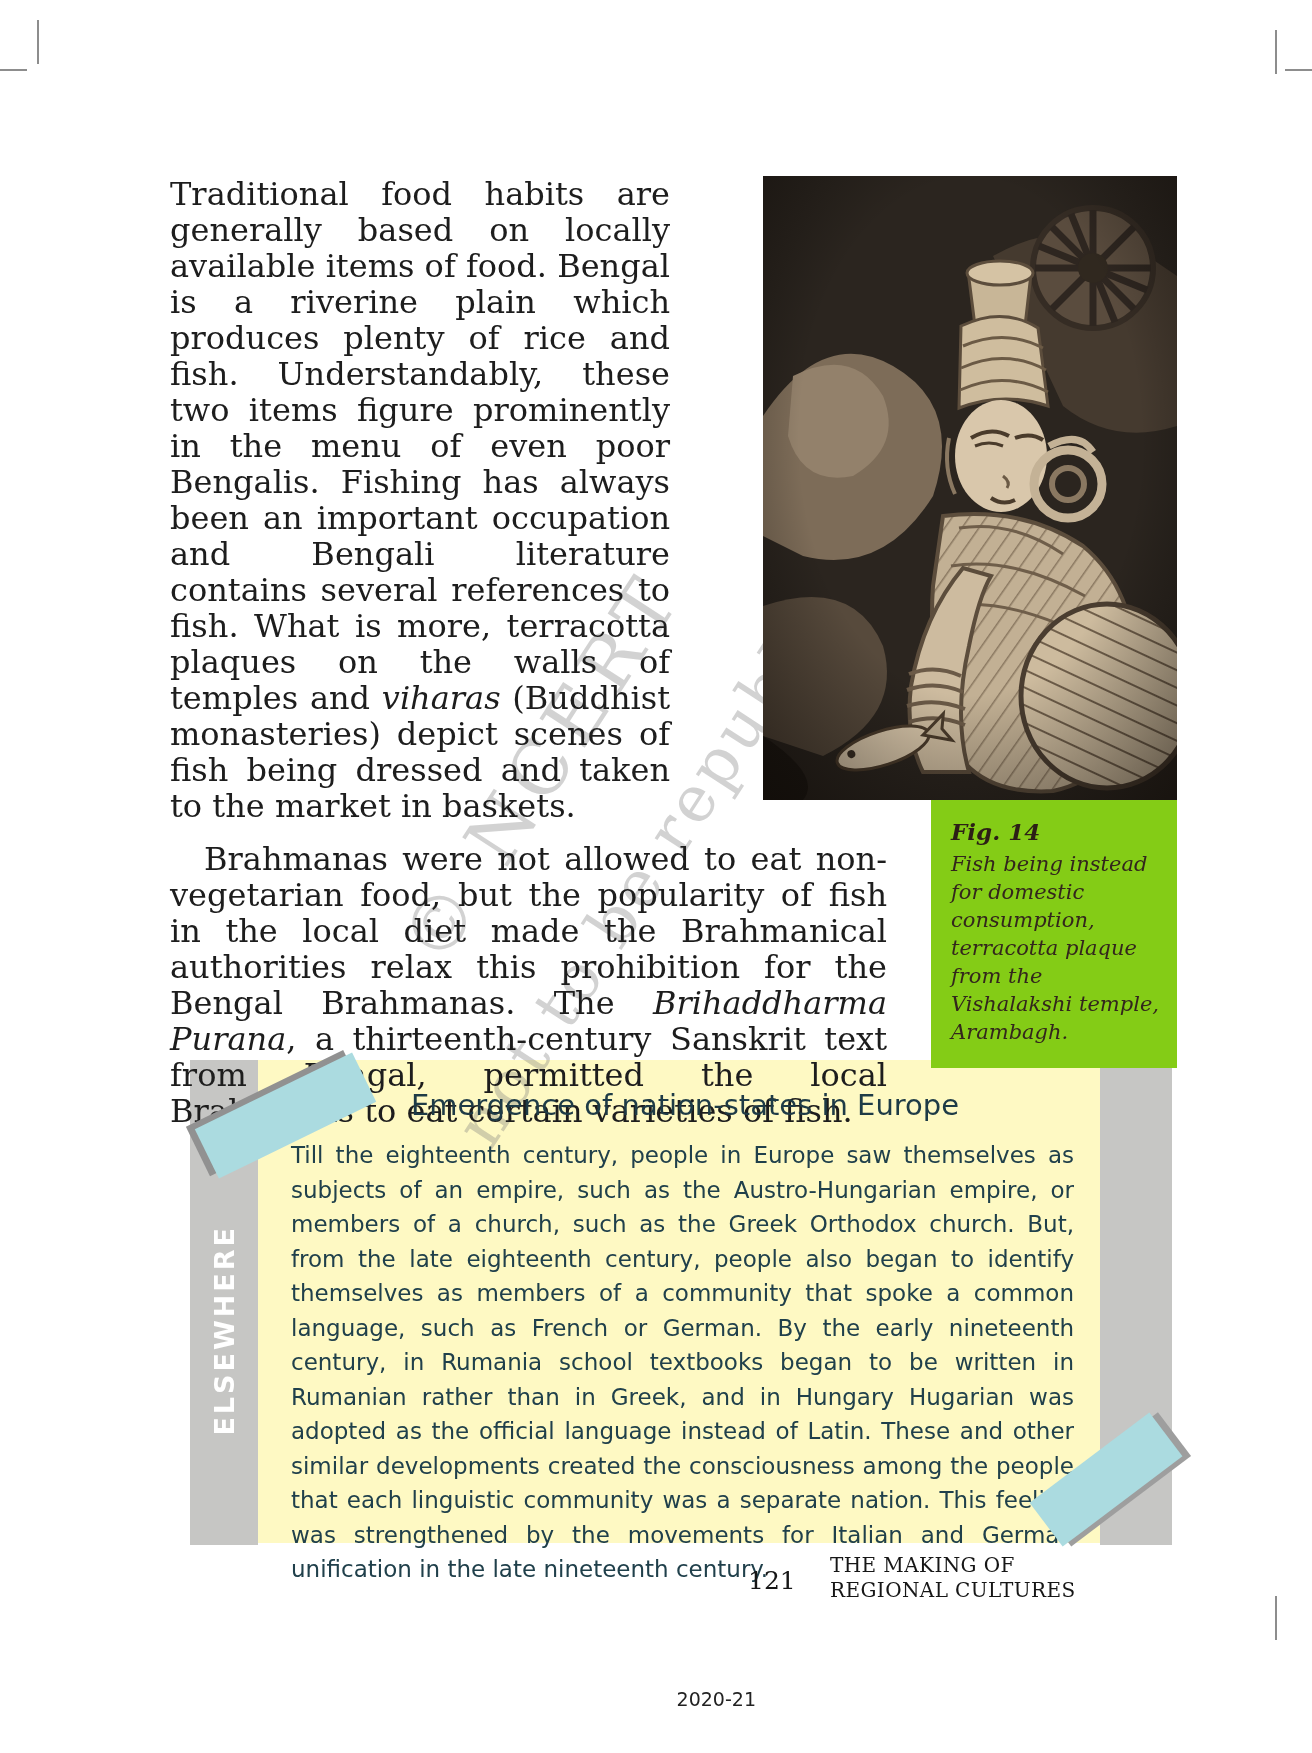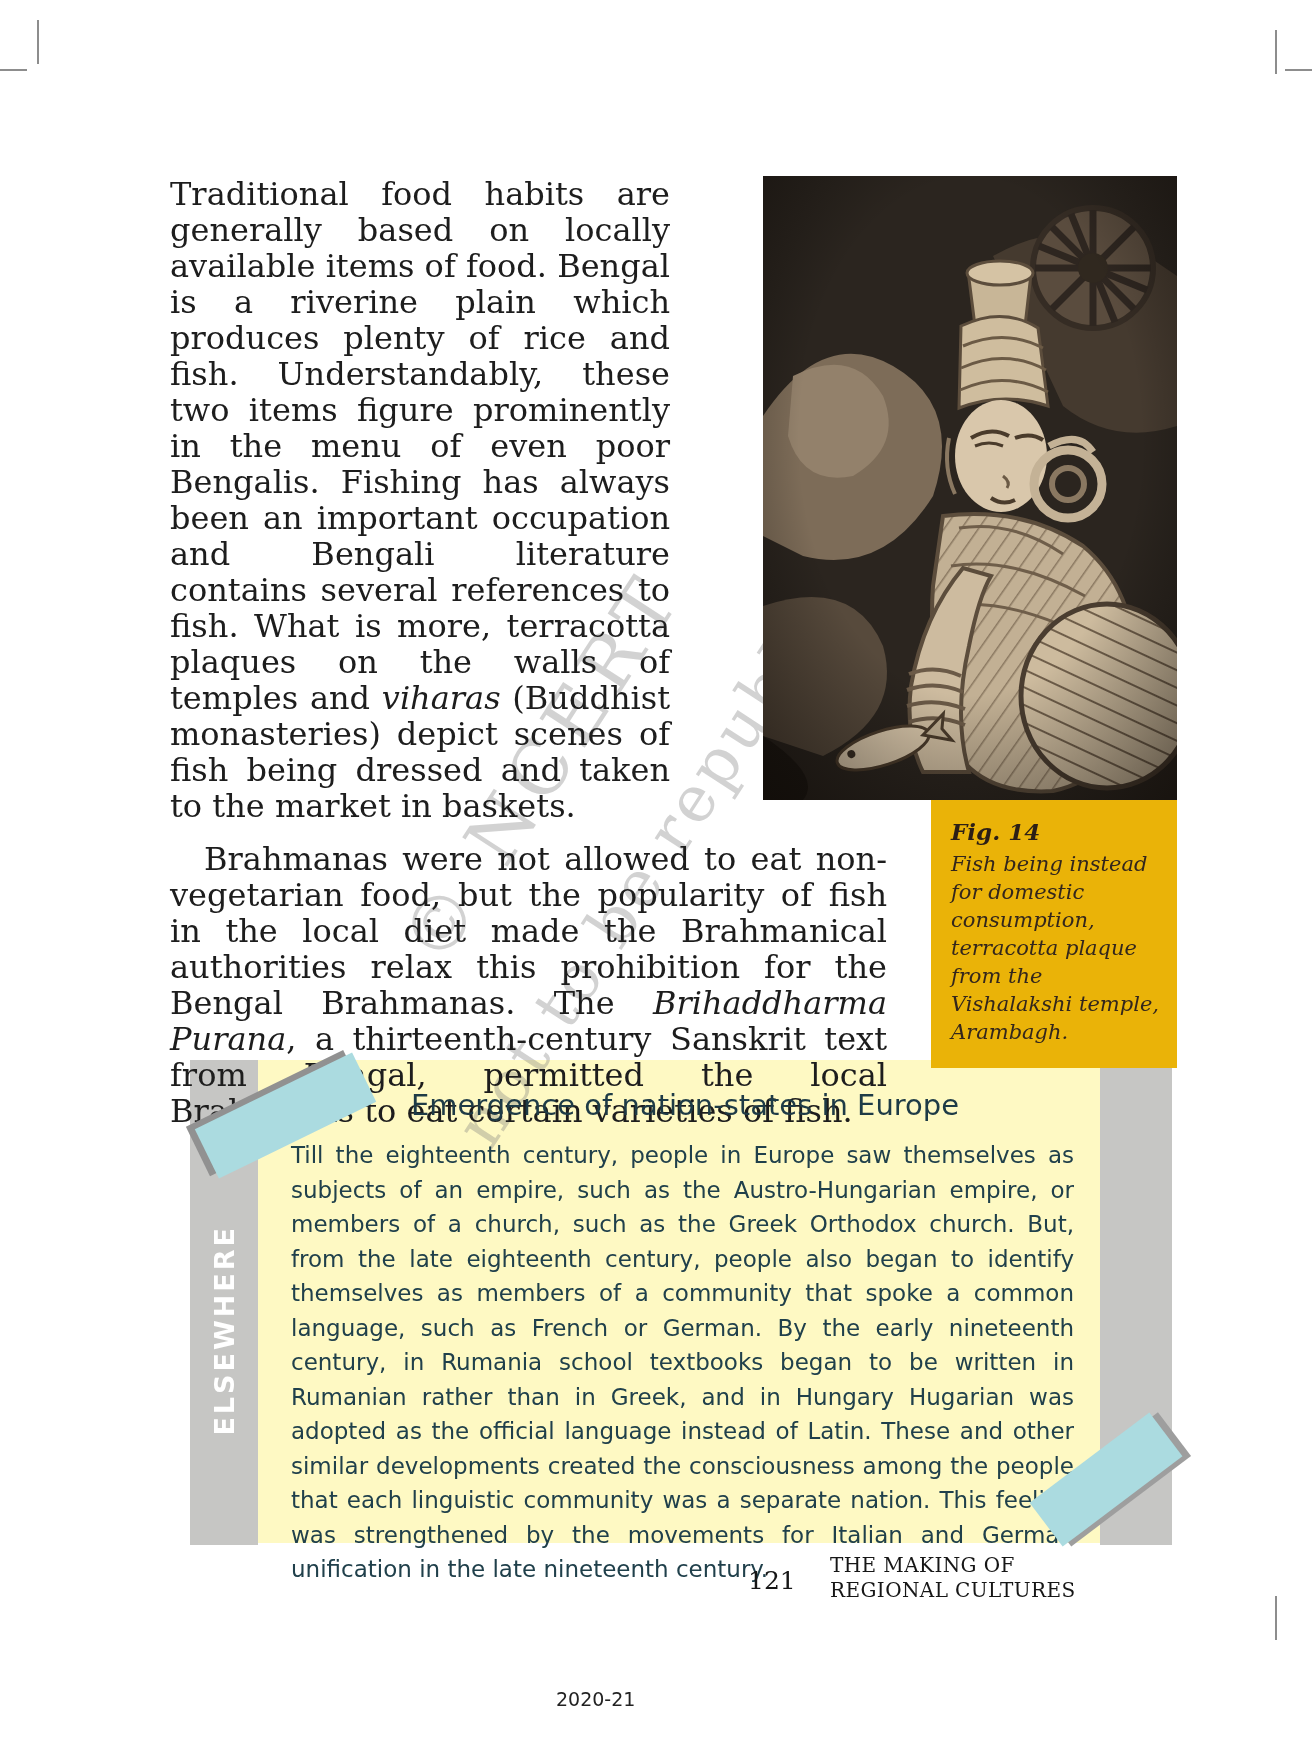--- a/index.html
+++ b/index.html
@@ -47,21 +47,21 @@
   .ribbon{position:absolute;z-index:6;}
   .ribbon-top{left:198px;top:1088px;width:175px;height:55px;transform:rotate(-26deg);
               box-shadow:-7px -6px 0 #919191;}
   .ribbon-bottom{left:1031px;top:1452px;width:150px;height:55px;transform:rotate(-37deg);
               box-shadow:7px 5px 0 #9e9e9e;}
 
   
   .page-num{position:absolute;left:748px;top:1566px;font-size:25px;color:#161616;z-index:6;}
   .running-title{position:absolute;left:830px;top:1553px;font-size:20px;line-height:25px;
                  letter-spacing:0.4px;color:#161616;z-index:6;}
-  .edition{position:absolute;left:556px;top:1688px;width:200px;text-align:left;
+  .edition{position:absolute;left:556px;top:1688px;width:200px;text-align:right;
            font-family:"DejaVu Sans",sans-serif;font-size:19px;color:#222;z-index:6;}
 </style>
 </head>
 <body>
 
 <div class="page">
 
   <div class="crop" style="left:37px;top:20px;width:2px;height:44px;"></div>
   <div class="crop" style="left:0;top:69px;width:27px;height:2px;"></div>
   <div class="crop" style="left:1275px;top:30px;width:2px;height:44px;"></div>
@@ -155,21 +155,21 @@
         <g transform="rotate(-18 120 572)">
           <ellipse cx="120" cy="572" rx="48" ry="17" fill="#d6c4a8" stroke="#4a3b2b" stroke-width="3"></ellipse>
           <path d="M162,572 l26,-14 l-6,14 l6,14 Z" fill="#bfae92" stroke="#4a3b2b" stroke-width="3"></path>
           <circle cx="88" cy="568" r="4" fill="#3a2f24"></circle>
         </g>
         <path d="M0,560 Q60,600 40,624 L0,624 Z" fill="#1d1813"></path>
         <rect width="414" height="624" fill="url(#vig)"></rect>
       </svg>
     </div>
 
-    <div class="caption-float" style="background:#eab308;">
+    <div class="caption-float" style="background:#84cc16;">
       <div class="fig-label">Fig. 14</div>
       <div class="fig-text">Fish being instead for domestic consumption, terracotta plaque from the Vishalakshi temple, Arambagh.</div>
     </div>
 
     <p class="bodypara"><span>Traditional food habits are generally based on locally available items of food. Bengal is a riverine plain which produces plenty of rice and fish. Understandably, these two items figure prominently in the menu of even poor Bengalis. Fishing has always been an important occupation and Bengali literature contains several references to fish. What is more, terracotta plaques on the walls of temples and </span><span class="it">viharas</span><span> (Buddhist monasteries) depict scenes of fish being dressed and taken to the market in baskets.</span></p>
 
     <p class="bodypara indented"><span>Brahmanas were not allowed to eat non-vegetarian food, but the popularity of fish in the local diet made the Brahmanical authorities relax this prohibition for the Bengal Brahmanas. The </span><span class="it">Brihaddharma Purana</span><span>, a thirteenth-century Sanskrit text from Bengal, permitted the local Brahmanas to eat certain varieties of fish.</span></p>
   </div>
 
   <div class="elsewhere">

